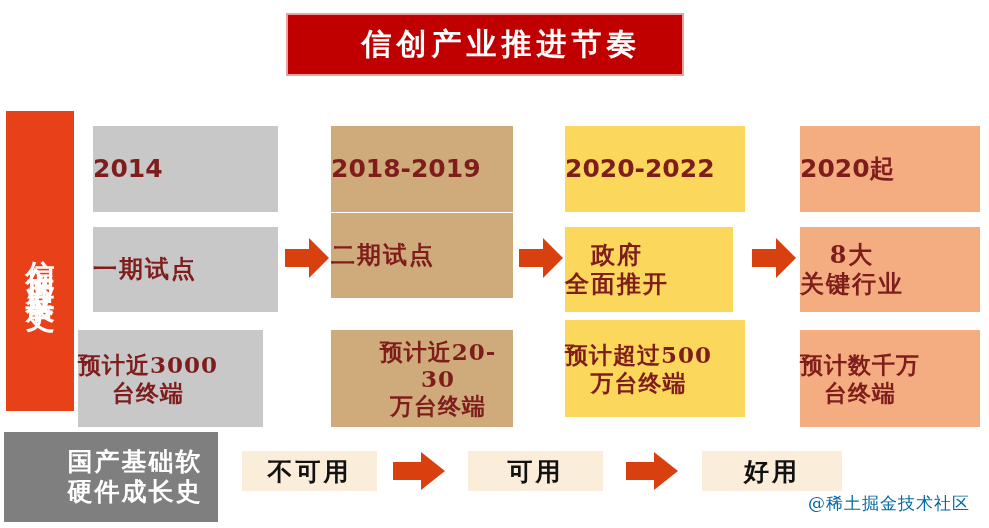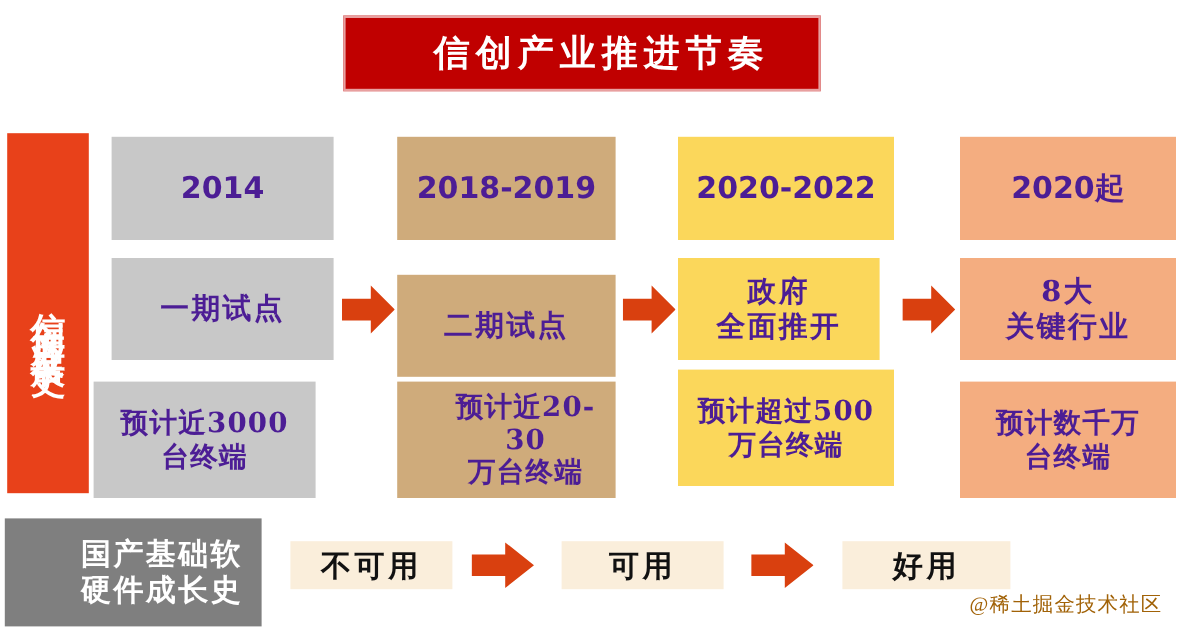--- a/index.html
+++ b/index.html
@@ -62,24 +62,25 @@
     letter-spacing: 7px;
     line-height: 1;
   }
 
   
   .card {
     position: absolute;
     box-sizing: border-box;
     display: flex;
     align-items: center;
-    justify-content: center;
+    justify-content: flex-start;
     text-align: center;
-    color: #4c1d95;
+    color: #7f1d1d;
     line-height: 1.18;
+    margin-top: 12px;
   }
   .card .ctext {
     display: block;
     white-space: pre-line;
   }
   .row-year .ctext {
     font-size: 25px;
     font-weight: bold;
     font-family: "DejaVu Sans", "Liberation Sans", sans-serif;
     letter-spacing: 0px;
@@ -180,21 +181,21 @@
   <span class="ctext">一期试点</span>
 </div>
 <div class="card row-scale" id="c0r2" style="left: 78px; top: 318px; width: 185px; height: 97px; background: rgb(200, 200, 200);">
   <span class="ctext">预计近3000
 台终端</span>
 </div>
 
 <div class="card row-year" id="c1r0" style="left: 331px; top: 114px; width: 182px; height: 86px; background: rgb(207, 171, 123);">
   <span class="ctext">2018-2019</span>
 </div>
-<div class="card row-phase" id="c1r1" style="left: 331px; top: 229px; width: 182px; height: 85px; background: rgb(207, 171, 123);">
+<div class="card row-phase" id="c1r1" style="left: 331px; top: 201px; width: 182px; height: 85px; background: rgb(207, 171, 123);">
   <span class="ctext">二期试点</span>
 </div>
 <div class="card row-scale" id="c1r2" style="left: 331px; top: 318px; width: 182px; height: 97px; background: rgb(207, 171, 123); padding-left: 32px;">
   <span class="ctext">预计近20-30
 万台终端</span>
 </div>
 
 <div class="card row-year" id="c2r0" style="left: 565px; top: 114px; width: 180px; height: 86px; background: rgb(251, 215, 91);">
   <span class="ctext">2020-2022</span>
 </div>
@@ -253,13 +254,13 @@
 </div>
 <div class="chip-arrow" id="chiparrow1" style="left: 626px; top: 451px;">
   <svg viewBox="0 0 52 40" xmlns="http://www.w3.org/2000/svg">
     <polygon points="0,11 28,11 28,1 52,20 28,39 28,29 0,29" fill="#d9400f"></polygon>
   </svg>
 </div>
 <div class="chip" id="chip2" style="left: 702px; top: 451px; width: 140px; height: 40px; background: rgb(250, 238, 219);">
   <span>好用</span>
 </div>
 
-<div id="watermark" style="color: #a16207; font-family: Liberation Serif, serif;">@稀土掘金技术社区</div>
+<div id="watermark" style="color: #0369a1;">@稀土掘金技术社区</div>
 
 </body></html>

